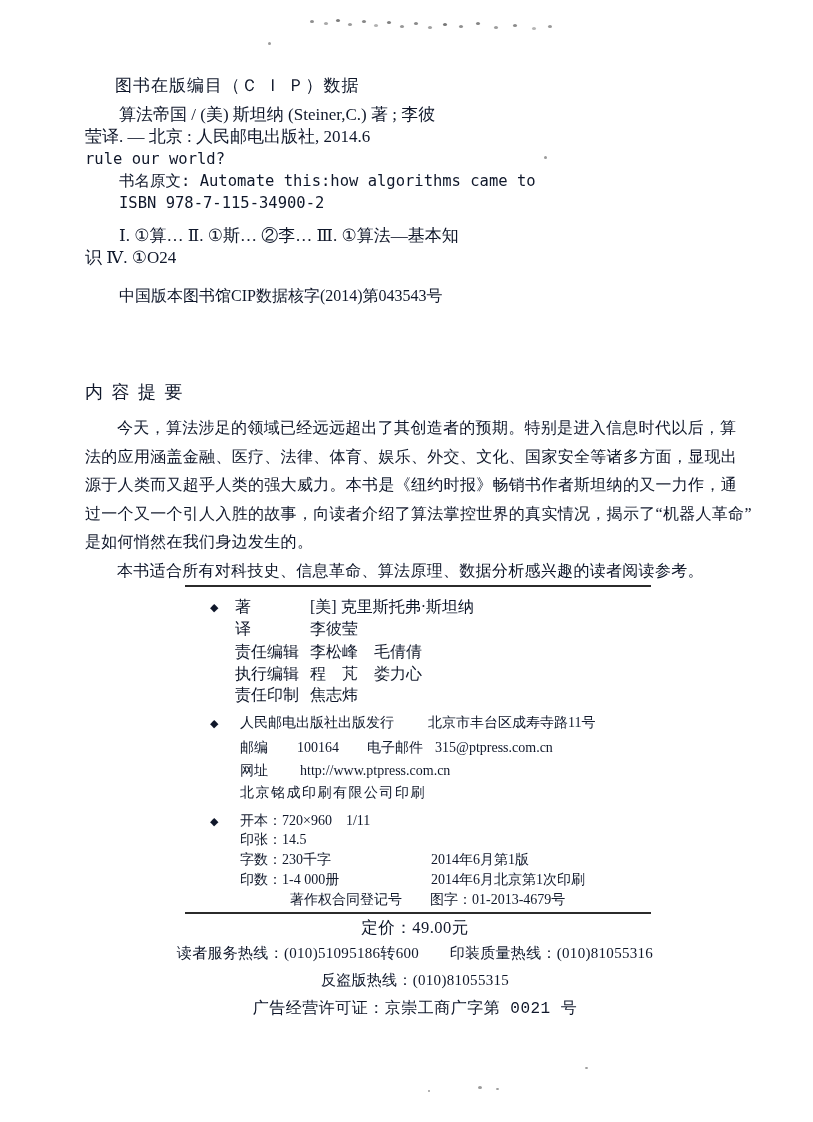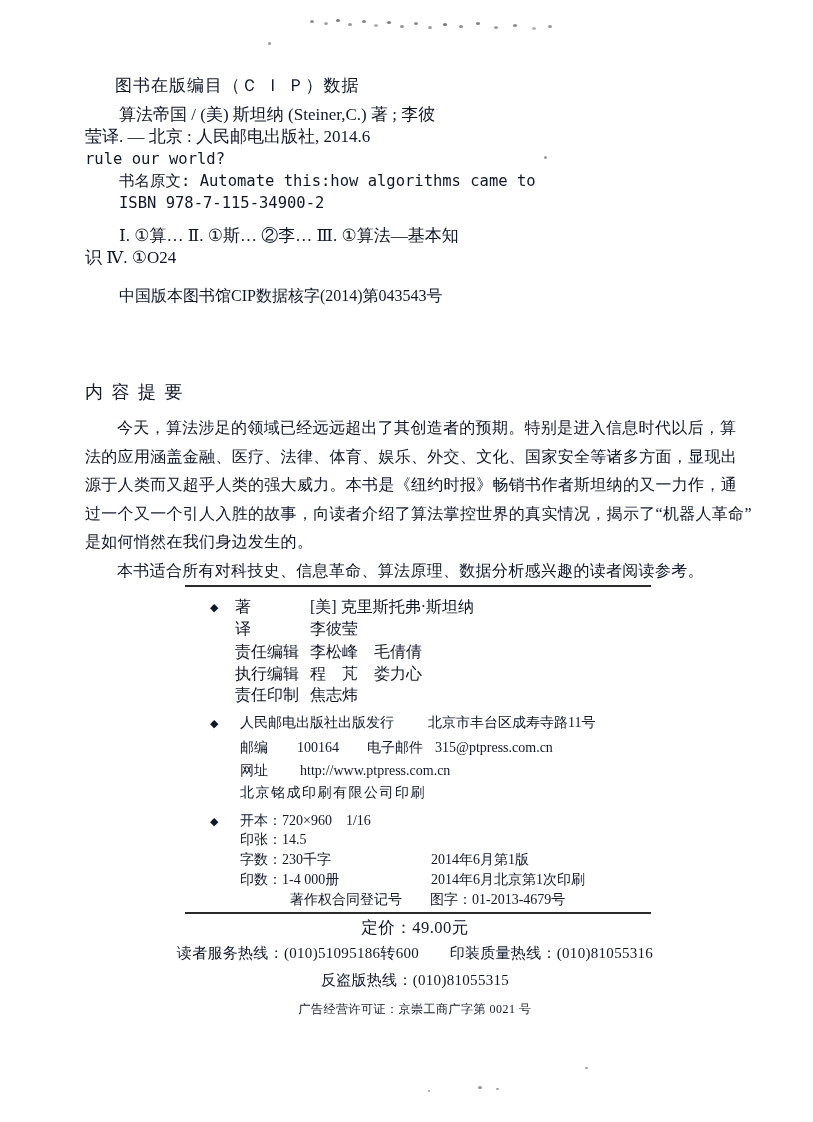--- a/index.html
+++ b/index.html
@@ -54,21 +54,21 @@
   .cvalue{position:absolute;left:125px;}
   .small{font-size:14px;}
   .p-a{position:absolute;left:55px;}
   .fmt-b{position:absolute;left:246px;}
   .reg-line{position:absolute;left:105px;}
 
   
   .priceblock{left:85px;top:916px;width:660px;text-align:center;}
   .price{font-size:16.5px;line-height:24px;letter-spacing:0.5px;}
   .hotline{font-size:15px;line-height:27px;letter-spacing:0.3px;}
-  .license{font-size:12px;line-height:27px;letter-spacing:0.5px;margin-top:2px;}
+  .license{font-size:16px;line-height:27px;letter-spacing:0.5px;margin-top:2px;font-family:Liberation Mono, monospace;}
 </style>
 </head>
 <body>
 
 <div class="page">
 
   <div class="smudge"></div>
   <div class="speck" style="left:268px;top:42px;width:3px;height:3px;"></div>
   <div class="speck" style="left:544px;top:156px;width:3px;height:3px;"></div>
   <div class="speck" style="left:585px;top:1067px;width:3px;height:2px;"></div>
@@ -140,21 +140,21 @@
     <div class="crow small" style="top:174px;">
       <span class="p-a">网址</span>
       <span style="position:absolute;left:115px;">http://www.ptpress.com.cn</span>
     </div>
     <div class="crow small" style="top:196px;letter-spacing:1.5px;">
       <span class="p-a">北京铭成印刷有限公司印刷</span>
     </div>
 
     <div class="crow small" style="top:224px;">
       <span class="bullet">◆</span>
-      <span class="p-a">开本：720×960　1/16</span>
+      <span class="p-a">开本：720×960　1/11</span>
     </div>
     <div class="crow small" style="top:243px;">
       <span class="p-a">印张：14.5</span>
     </div>
     <div class="crow small" style="top:263px;">
       <span class="p-a">字数：230千字</span>
       <span class="fmt-b">2014年6月第1版</span>
     </div>
     <div class="crow small" style="top:283px;">
       <span class="p-a">印数：1-4 000册</span>

